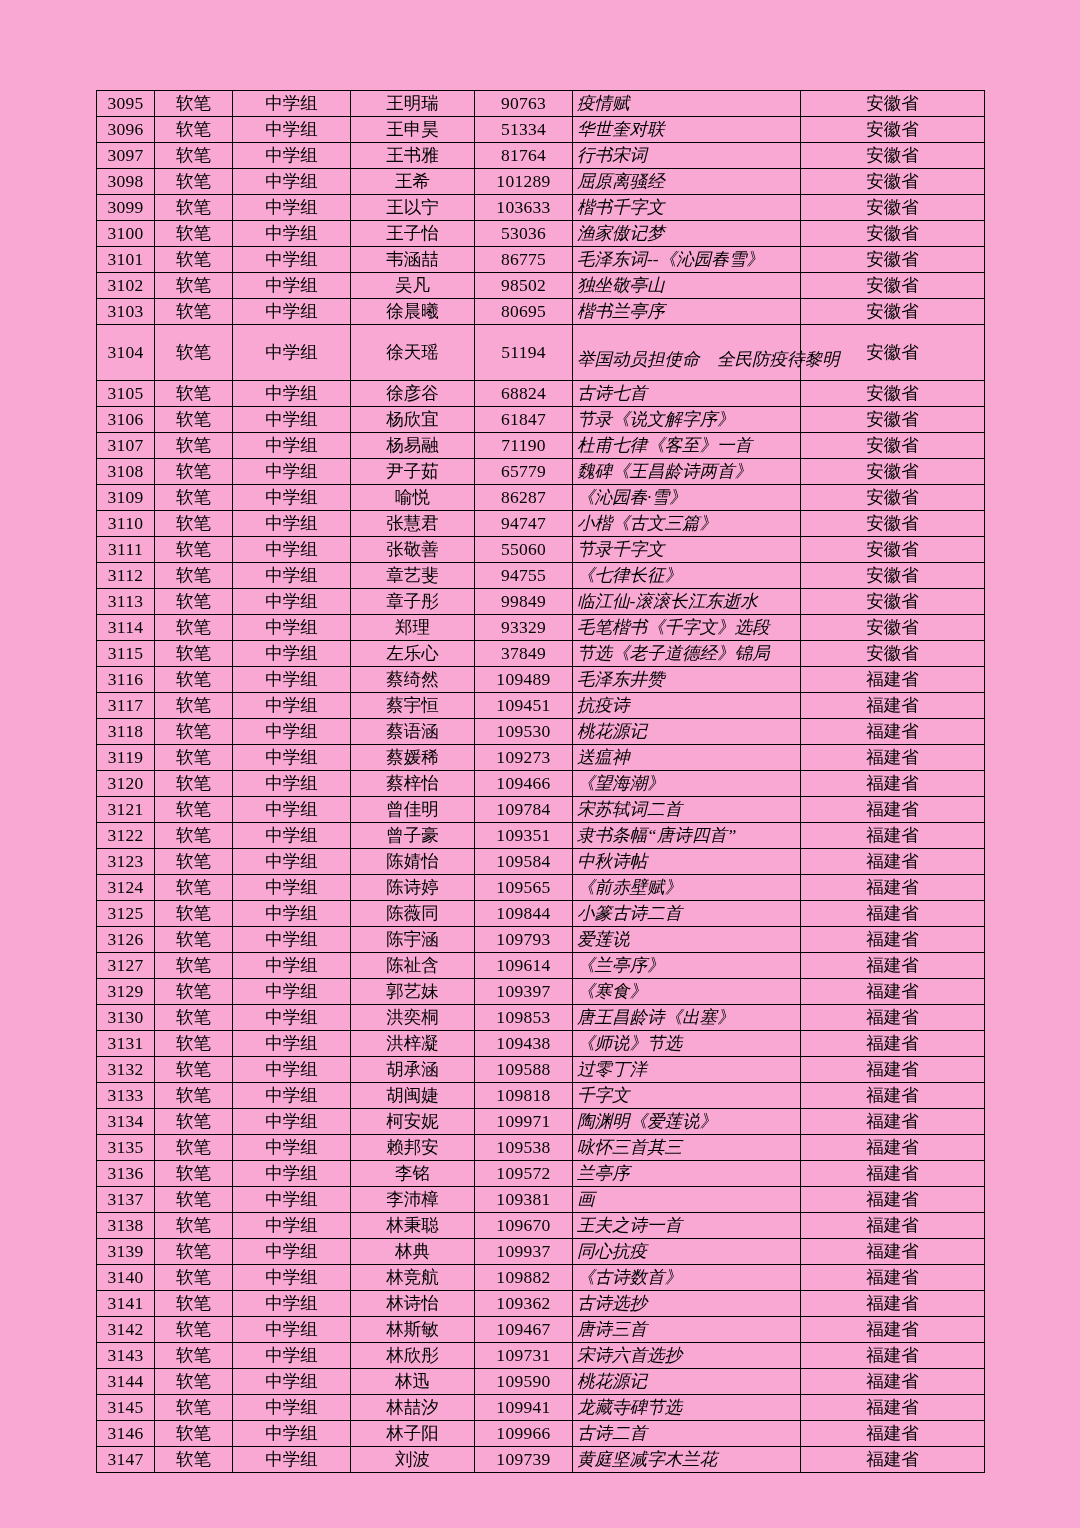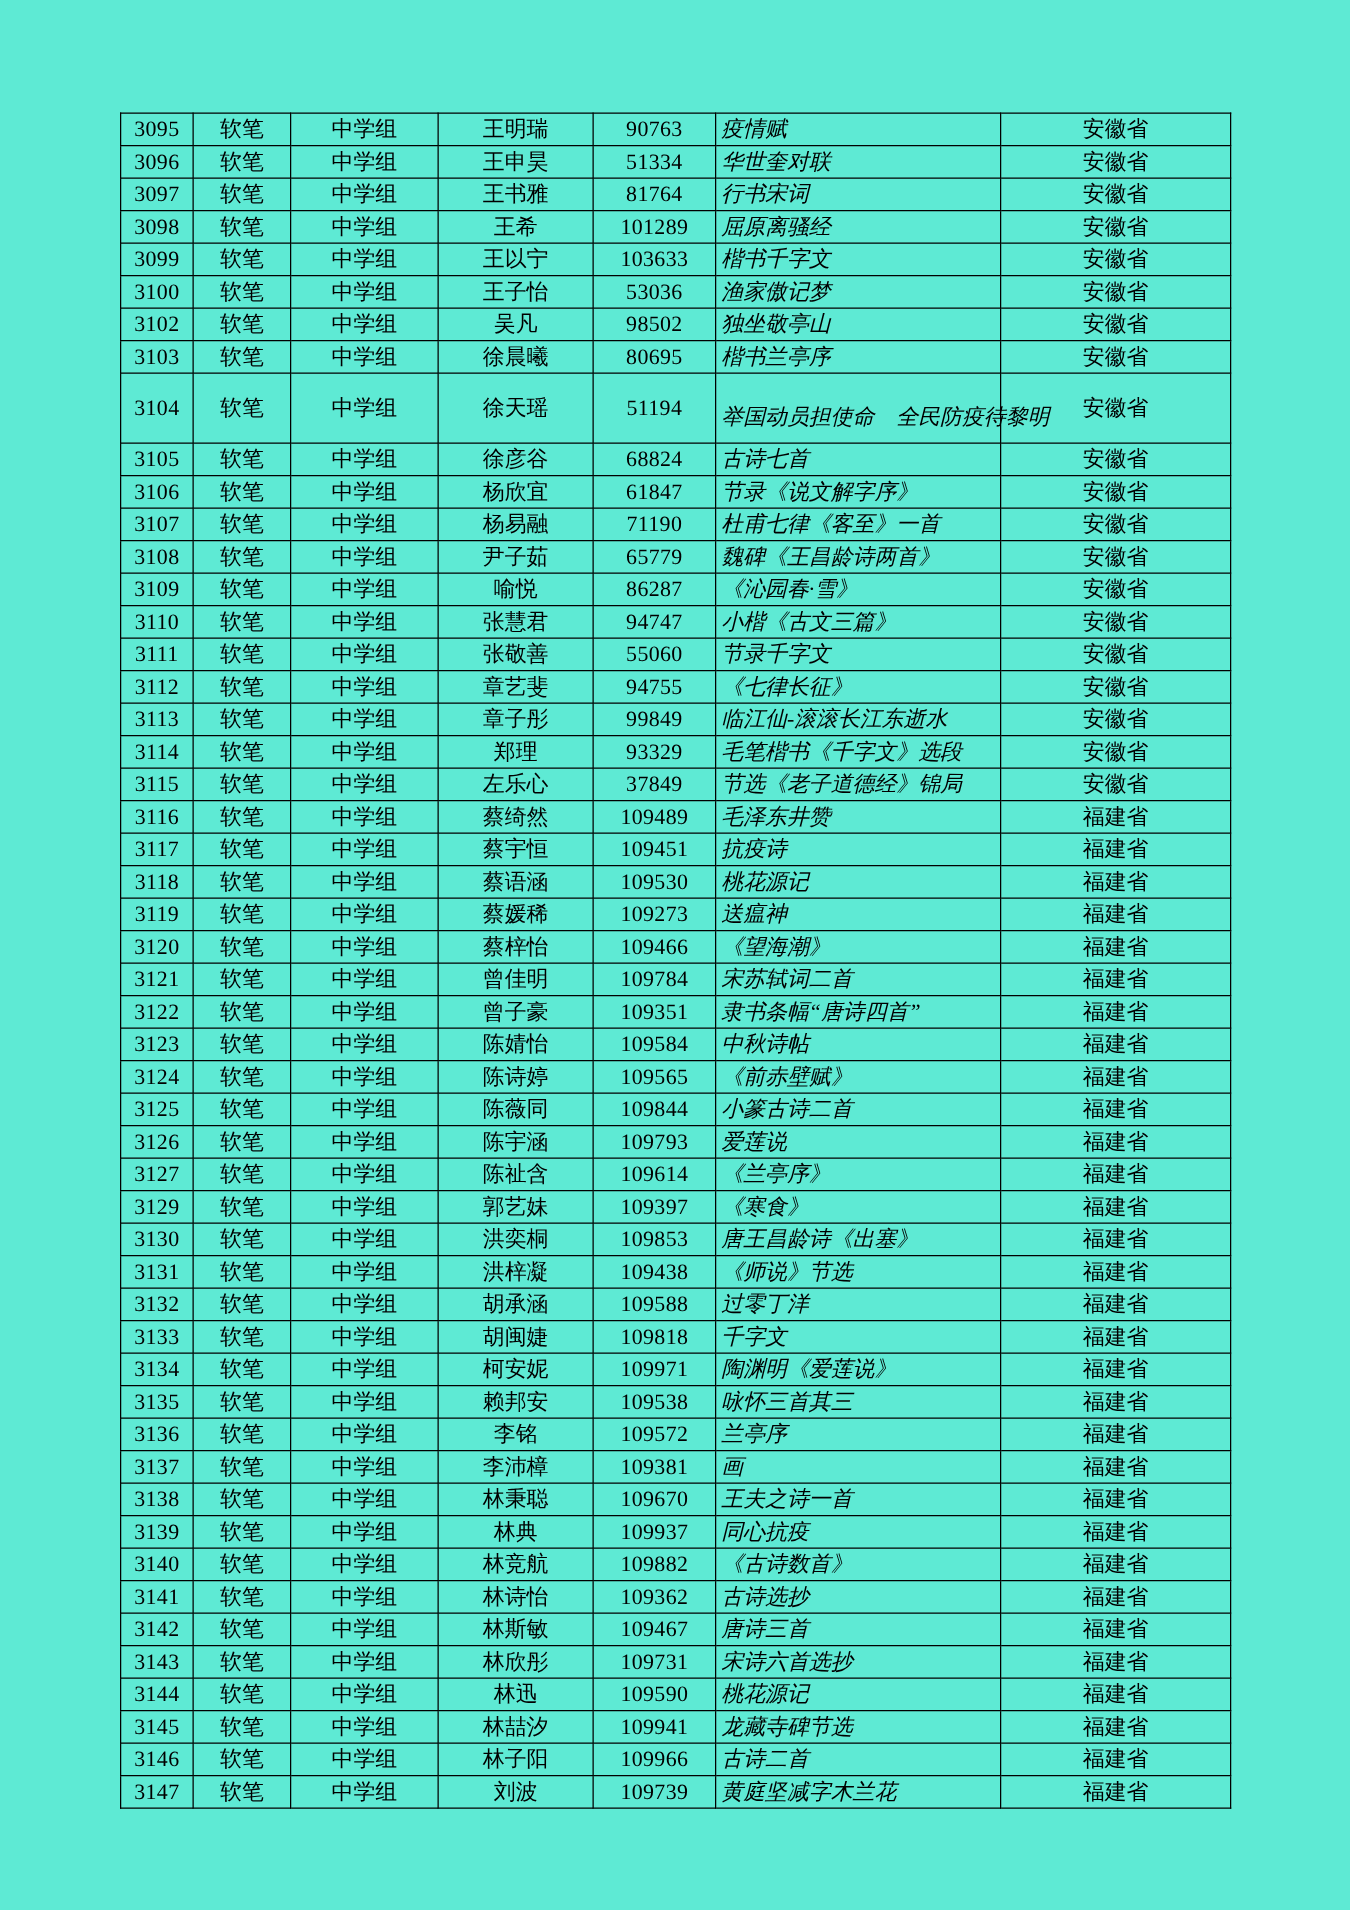--- a/index.html
+++ b/index.html
@@ -14,21 +14,21 @@
     color: #000000;
     position: relative;
     overflow: hidden;
   }
   .page {
     position: absolute;
     left: 0;
     top: 0;
     width: 1080px;
     height: 1528px;
-    background: #5eead4;
+    background: #f9a8d4;
   }
   .table-wrap {
     position: absolute;
     left: 96px;
     top: 90px;
     width: 888px;
   }
   table.listing {
     border-collapse: collapse;
     width: 888px;
@@ -147,20 +147,29 @@
           <tr>
             <td class="seq">3100</td>
             <td class="cat">软笔</td>
             <td class="grp">中学组</td>
             <td class="name">王子怡</td>
             <td class="code">53036</td>
             <td class="work">渔家傲记梦</td>
             <td class="prov">安徽省</td>
           </tr>
           <tr>
+            <td class="seq">3101</td>
+            <td class="cat">软笔</td>
+            <td class="grp">中学组</td>
+            <td class="name">韦涵喆</td>
+            <td class="code">86775</td>
+            <td class="work">毛泽东词--《沁园春雪》</td>
+            <td class="prov">安徽省</td>
+          </tr>
+          <tr>
             <td class="seq">3102</td>
             <td class="cat">软笔</td>
             <td class="grp">中学组</td>
             <td class="name">吴凡</td>
             <td class="code">98502</td>
             <td class="work">独坐敬亭山</td>
             <td class="prov">安徽省</td>
           </tr>
           <tr>
             <td class="seq">3103</td>

